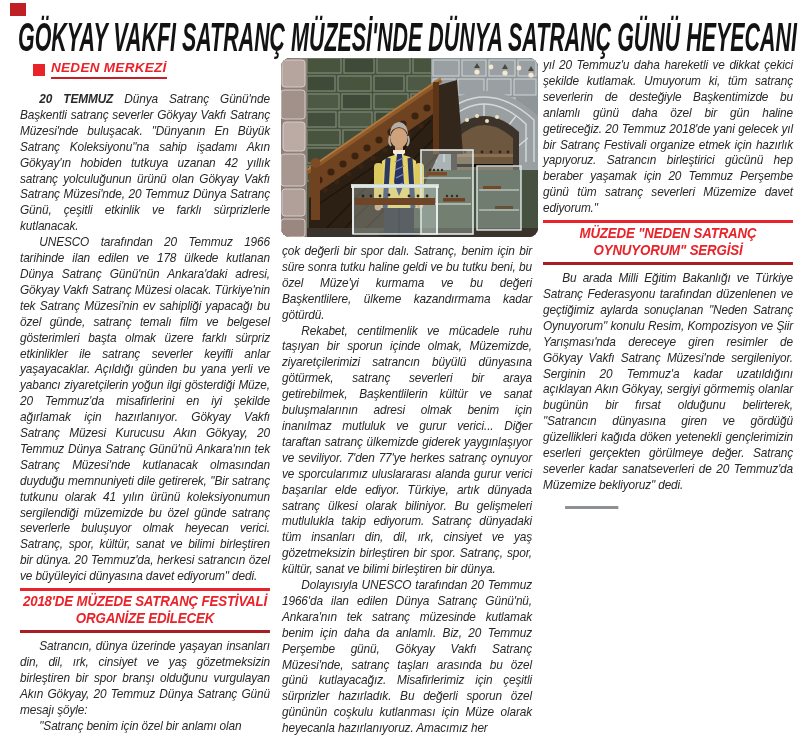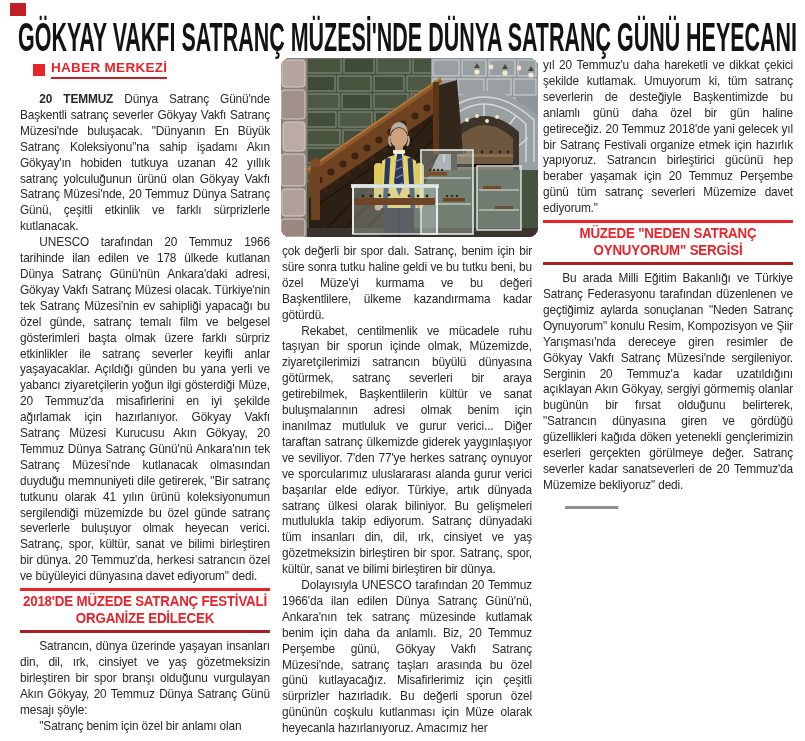--- a/index.html
+++ b/index.html
@@ -1,18 +1,18 @@
 <!DOCTYPE html>
 <html><head>
 <meta charset="utf-8">
 <style>
   html,body { margin:0; padding:0; background:#ffffff; }
   .page {
     position:relative; width:805px; height:741px; background:#ffffff;
-    font-family:"Liberation Sans", sans-serif; overflow:hidden;
+    font-family:"Liberation Sans", sans-serif; overflow:hidden;font-style:italic;
   }
   .corner-mark { position:absolute; left:10px; top:3px; width:16px; height:13px; background:#bf1f25; }
 
   .headline { position:absolute; left:16px; top:10px; width:783px; height:50px; }
   .headline text {
     font-family:"Liberation Sans", sans-serif; font-weight:bold; fill:#131313;
   }
 
   .byline { position:absolute; left:33px; top:60px; display:flex; align-items:center; gap:6px; }
   .byline-square { width:12px; height:12px; background:#e8232a; flex:0 0 auto; }
@@ -58,21 +58,21 @@
   <div class="corner-mark"></div>
 
   <div class="headline">
     <svg width="783" height="50" viewBox="0 0 783 50">
       <text x="2" y="41" font-size="41" textLength="779" lengthAdjust="spacingAndGlyphs">GÖKYAY VAKFI SATRANÇ MÜZESİ'NDE DÜNYA SATRANÇ GÜNÜ HEYECANI</text>
     </svg>
   </div>
 
   <div class="byline">
     <span class="byline-square"></span>
-    <span class="byline-label">HABER MERKEZİ</span>
+    <span class="byline-label">NEDEN MERKEZİ</span>
   </div>
 
   <figure class="photo" aria-label="Akın Gökyay, Gökyay Vakfı Satranç Müzesi'nde taş duvarlar, ahşap merdiven ve satranç takımlarıyla dolu cam vitrinlerin önünde">
     <svg viewBox="0 0 257 179" preserveAspectRatio="none">
 
       <rect width="257" height="179" fill="#46513f"></rect>
       <g stroke="#7e8a72" stroke-width="1.2">
         <rect x="26" y="0" width="34" height="15" fill="#49543f"></rect>
           <rect x="63" y="0" width="30" height="15" fill="#3f4a38"></rect>
           <rect x="96" y="0" width="33" height="15" fill="#4d5845"></rect>

